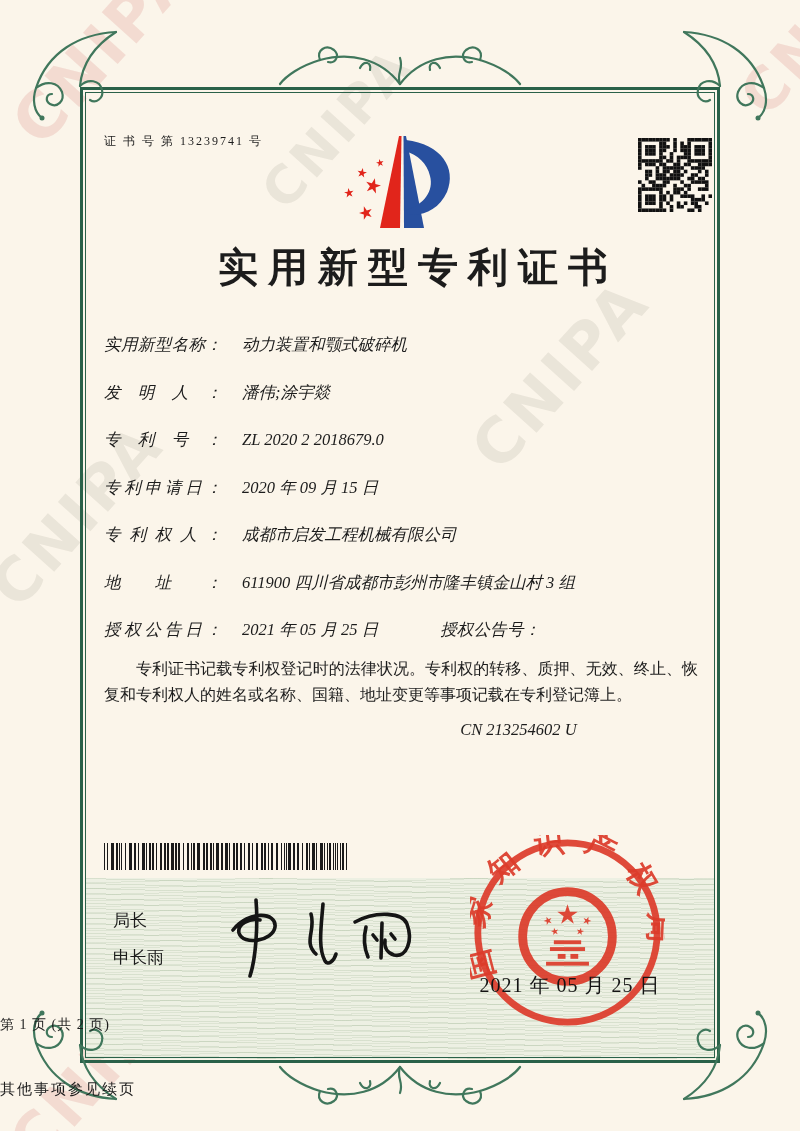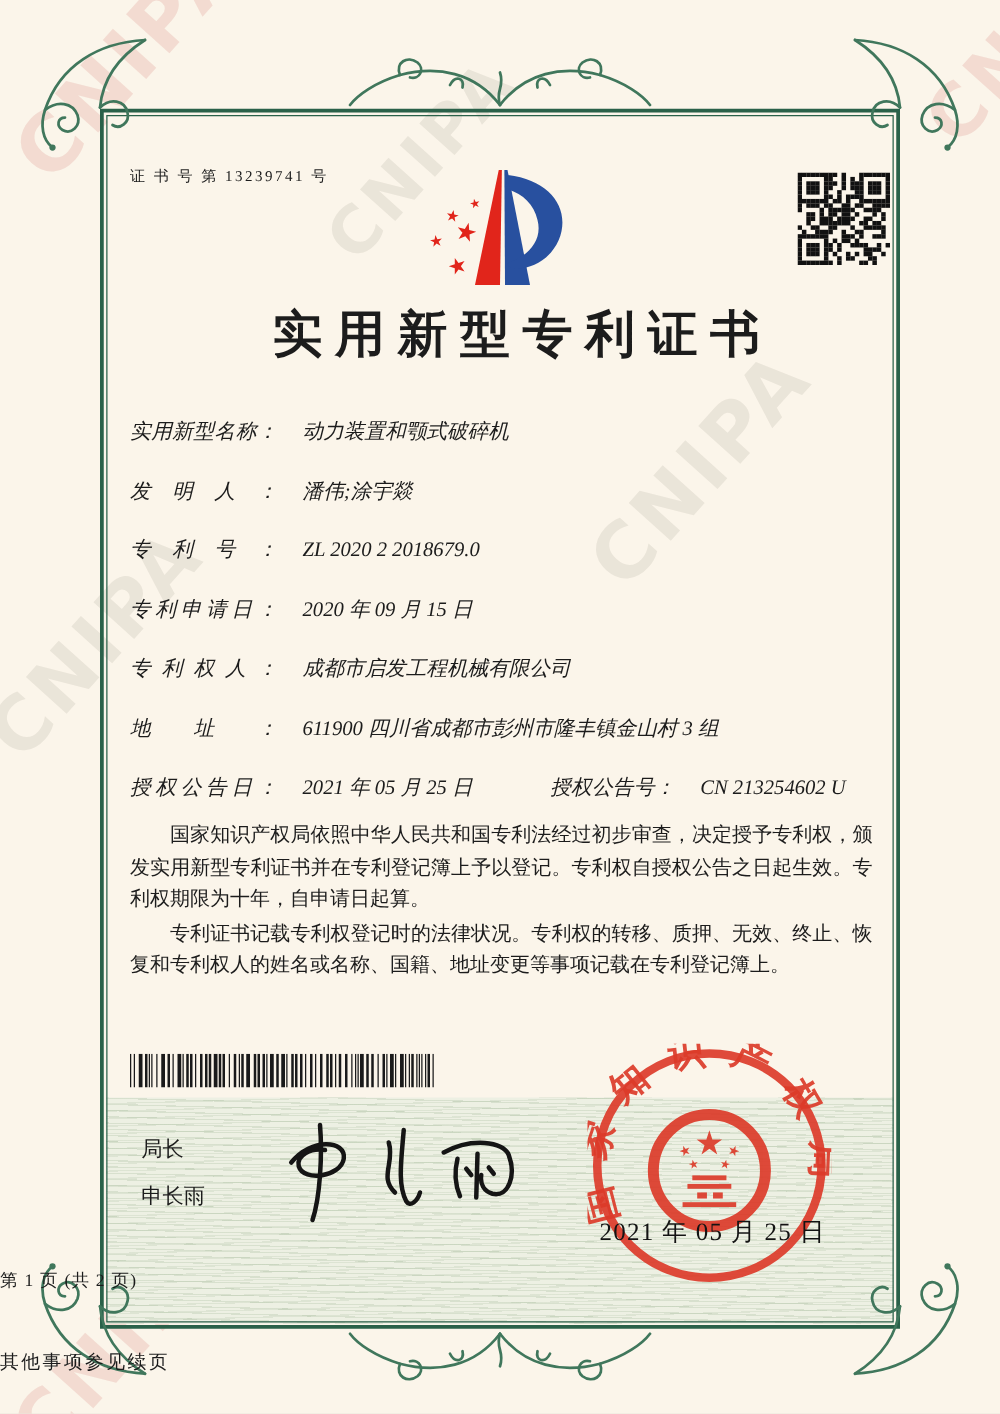--- a/index.html
+++ b/index.html
@@ -37,21 +37,21 @@
   .logo{position:absolute;left:328px;top:130px;z-index:2;}
   .title{
     position:absolute;left:18px;top:240px;width:100%;text-align:center;z-index:2;
     font-size:40px;font-weight:bold;letter-spacing:10px;
   }
   
   .fields{position:absolute;left:104px;top:334px;width:600px;z-index:2;font-size:16.5px;font-style:italic;}
   .frow{display:flex;margin-bottom:25.5px;line-height:22px;white-space:nowrap;}
   .flabel{display:inline-block;width:118px;text-align:justify;text-align-last:justify;flex:0 0 118px;}
   .fvalue{margin-left:20px;}
-  .fgroup2{margin-left:62px;display:flex;}
+  .fgroup2{margin-left:62px;display:flex;flex-direction:column;}
   .fgroup2 .flabel{width:100px;flex:0 0 100px;}
   
   .bodytext{
     position:absolute;left:104px;top:656px;width:594px;z-index:2;
     font-size:16px;line-height:25.5px;text-align:justify;
   }
   .bodytext p{margin:0 0 2px 0;text-indent:2em;}
   
   .barcode{position:absolute;left:104px;top:843px;z-index:2;}
   
@@ -422,21 +422,20 @@
       <span class="flabel">授权公告日：</span>
       <span class="fvalue">2021 年 05 月 25 日</span>
       <span class="fgroup2">
         <span class="flabel">授权公告号：</span>
         <span class="fvalue">CN 213254602 U</span>
       </span>
     </div>
   </div>
 
   <div class="bodytext">
-    <p>国家知识产权局依照中华人民共和国专利法经过初步审查，决定授予专利权，颁发实用新型专利证书并在专利登记簿上予以登记。专利权自授权公告之日起生效。专利权期限为十年，自申请日起算。</p>
     <p>专利证书记载专利权登记时的法律状况。专利权的转移、质押、无效、终止、恢复和专利权人的姓名或名称、国籍、地址变更等事项记载在专利登记簿上。</p>
   </div>
 
   <svg class="barcode" width="245" height="27">
       <rect x="0" y="0" width="1" height="27" fill="#1a1a1a"></rect>
       <rect x="3" y="0" width="1" height="27" fill="#1a1a1a"></rect>
       <rect x="7" y="0" width="3" height="27" fill="#1a1a1a"></rect>
       <rect x="12" y="0" width="2" height="27" fill="#1a1a1a"></rect>
       <rect x="15" y="0" width="1" height="27" fill="#1a1a1a"></rect>
       <rect x="17" y="0" width="1" height="27" fill="#1a1a1a"></rect>

